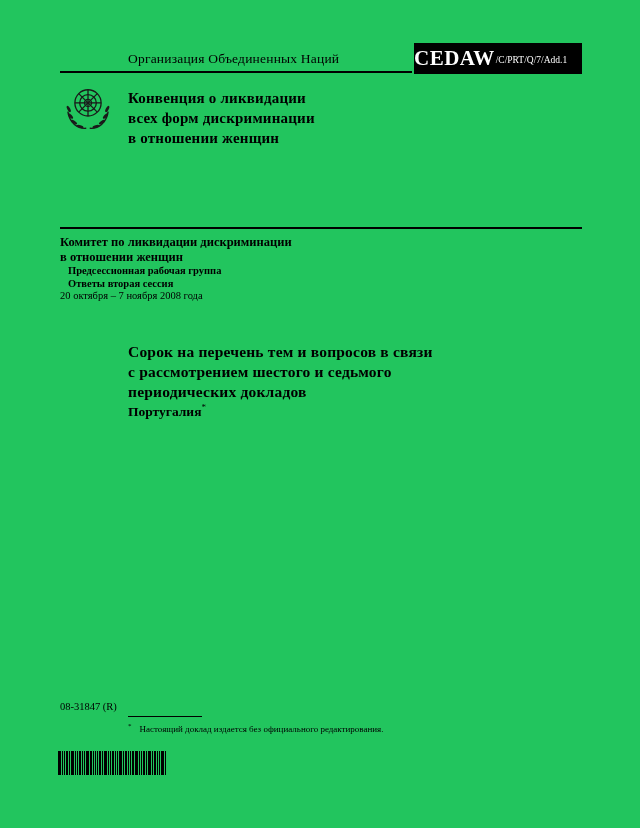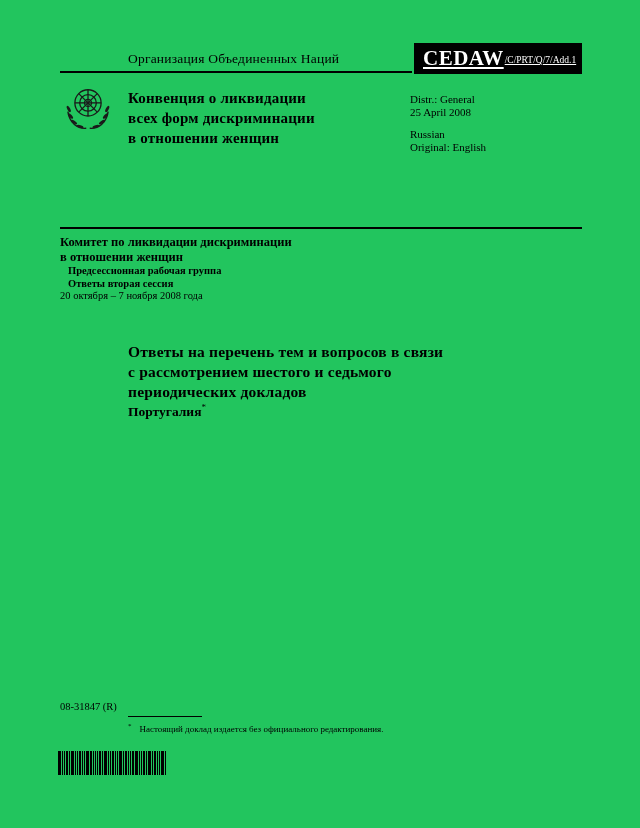--- a/index.html
+++ b/index.html
@@ -15,23 +15,21 @@
   
   .org-name {
     position:absolute; left:128px; top:51px;
     font-size:13.5px; letter-spacing:.2px;
   }
   .symbol-box {
     position:absolute; left:414px; top:43px;
     width:168px; height:31px;
     background:#000; color:#fff;
     display:flex; align-items:center;
-    padding-left:9px;
     white-space:nowrap;
-    text-decoration:underline;
   }
   .symbol-main { font-size:21px; font-weight:bold; letter-spacing:.5px; }
   .symbol-suffix { font-size:9.5px; margin-left:1px; margin-top:3px; }
   .rule-top {
     position:absolute; left:60px; top:71px;
     width:352px; height:2px; background:#000;
   }
 
   
   .emblem {
@@ -139,40 +137,33 @@
       </g>
     </svg>
   </div>
 
   <div class="conv-title">
     <div>Конвенция о ликвидации</div>
     <div>всех форм дискриминации</div>
     <div>в отношении женщин</div>
   </div>
 
-  <div class="distr-block">
-    <div>Distr.: General</div>
-    <div>25 April 2008</div>
-    <div class="distr-gap"></div>
-    <div>Russian</div>
-    <div>Original: English</div>
-  </div>
 
   <div class="rule-full"></div>
 
   <div class="committee">
     <div class="name">Комитет по ликвидации дискриминации</div>
     <div class="name">в отношении женщин</div>
     <div class="sub">Предсессионная рабочая группа</div>
     <div class="sub">Ответы вторая сессия</div>
     <div class="dates">20 октября – 7 ноября 2008 года</div>
   </div>
 
   <div class="body-title">
-    <div>Ответы на перечень тем и вопросов в связи</div>
+    <div>Сорок на перечень тем и вопросов в связи</div>
     <div>с рассмотрением шестого и седьмого</div>
     <div>периодических докладов</div>
   </div>
 
   <div class="country">
     <span>Португалия</span><sup>*</sup>
   </div>
 
   <div class="footnote-rule"></div>
   <div class="footnote-text">

